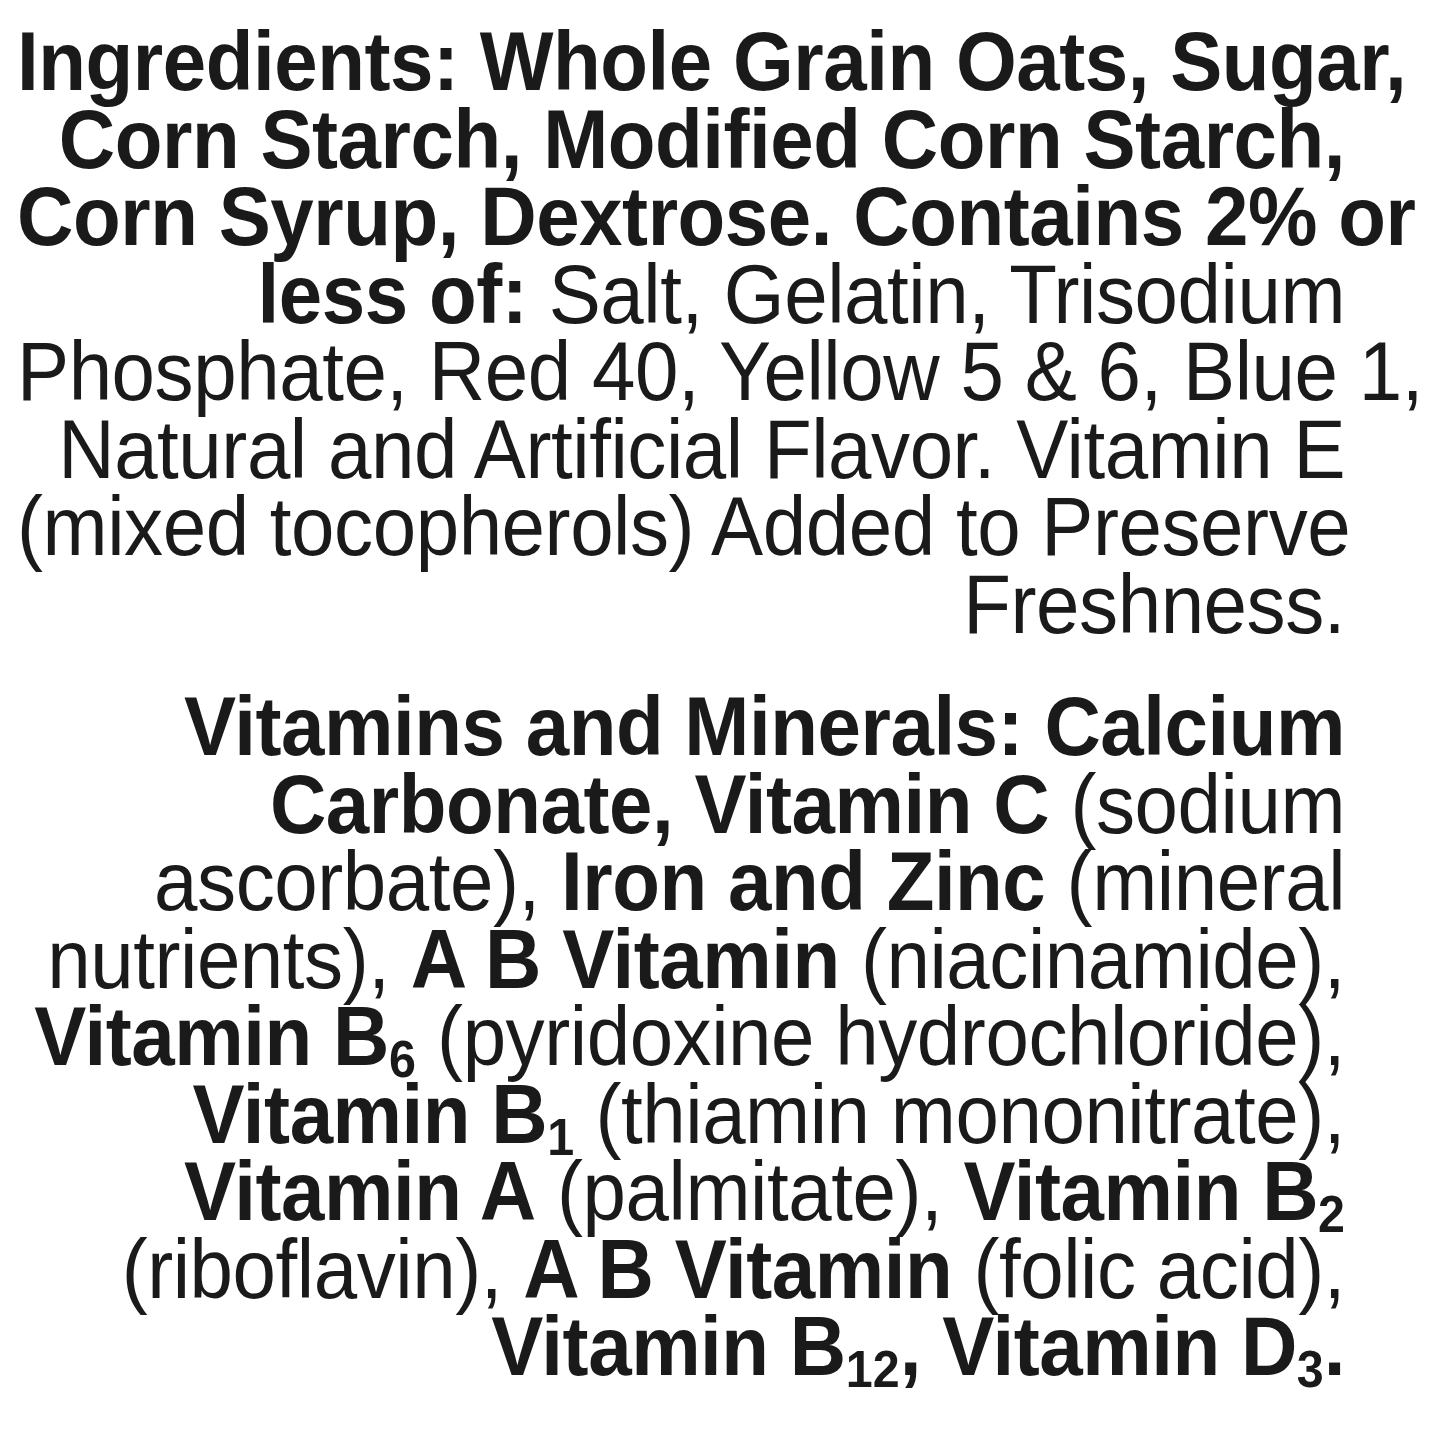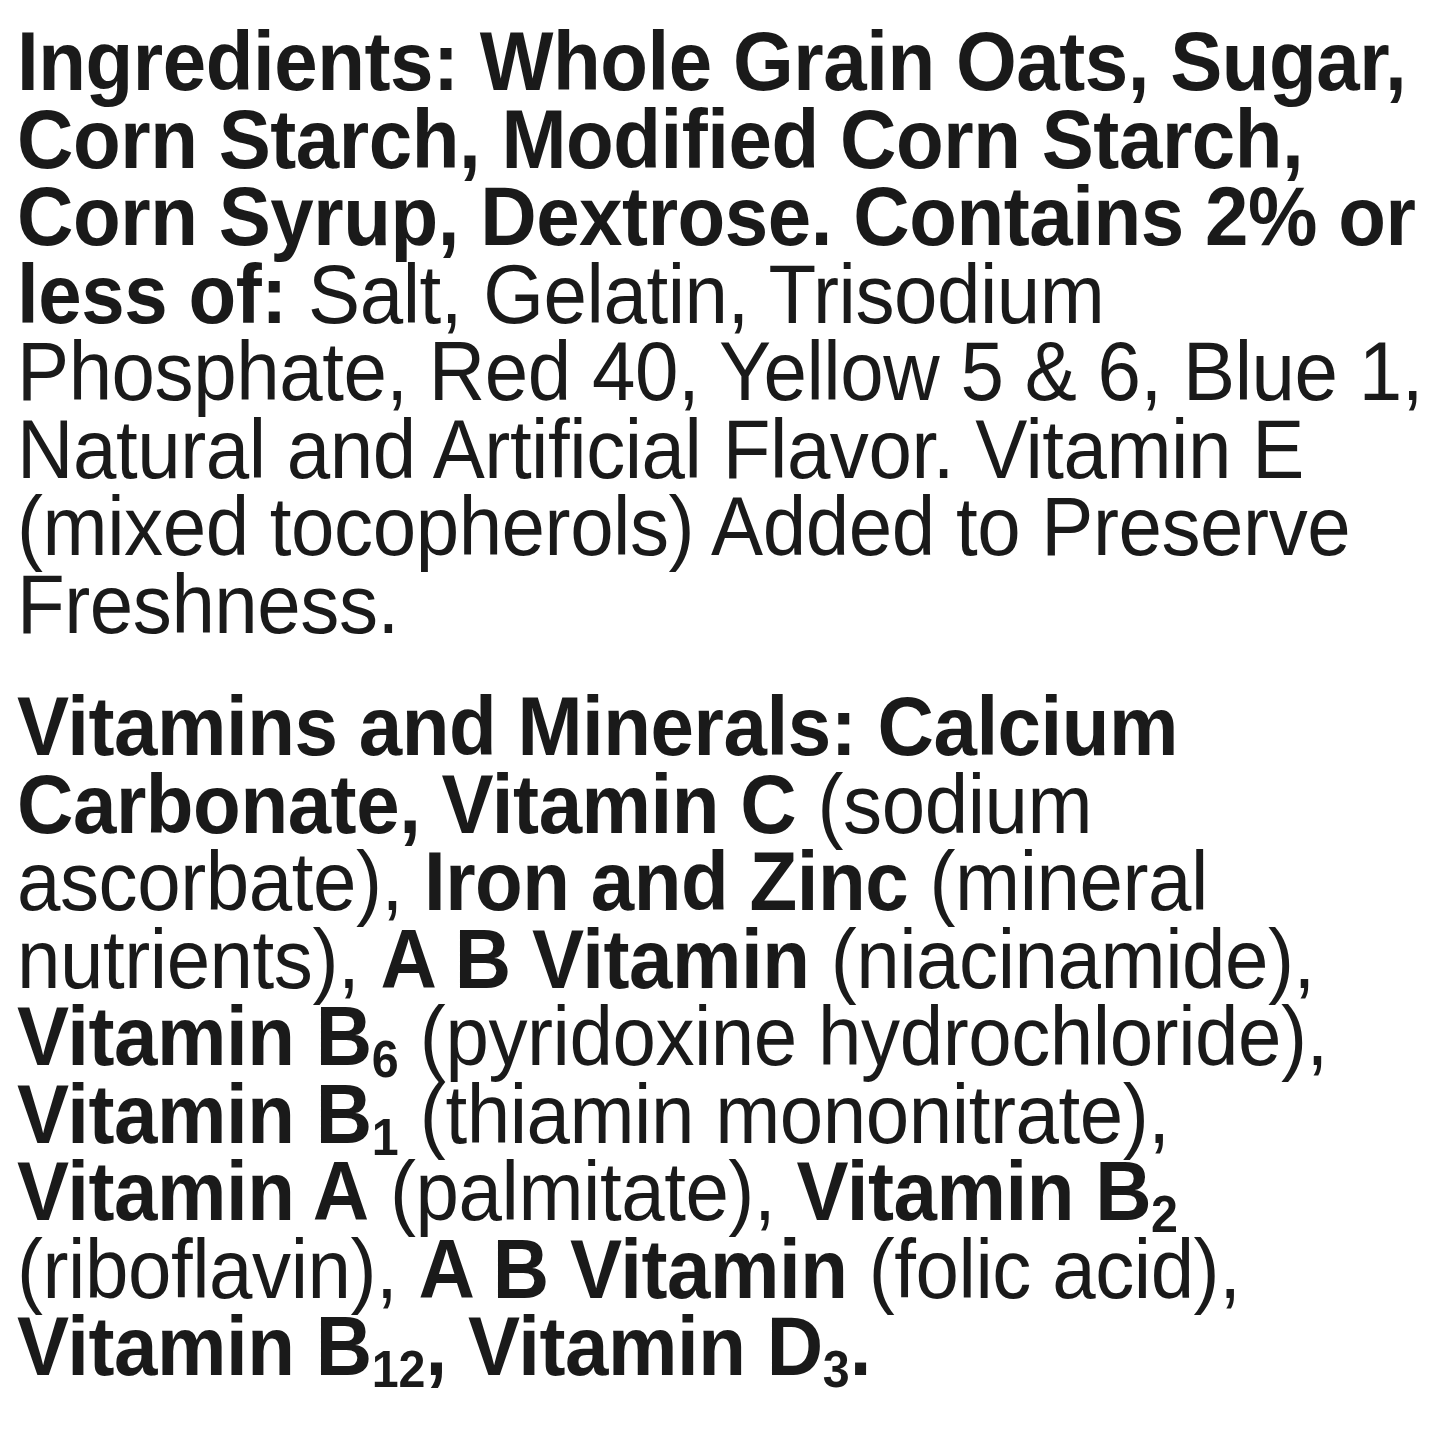--- a/index.html
+++ b/index.html
@@ -10,20 +10,21 @@
   .label {
     position: relative;
     width: 1445px;
     height: 1445px;
     box-sizing: border-box;
     padding: 23px 0 0 17px;
     overflow: hidden;
     background: #ffffff;
     color: #1a1a1a;
     font-family: "Liberation Sans", "DejaVu Sans", sans-serif;
+    text-align: right;
   }
   .para { margin: 0; }
   .para + .para { margin-top: 45px; }
   .line {
     height: 77.5px;
     font-size: 84px;
     line-height: 77.5px;
     white-space: nowrap;
     transform: scaleX(0.93);
     transform-origin: 0 50%;

